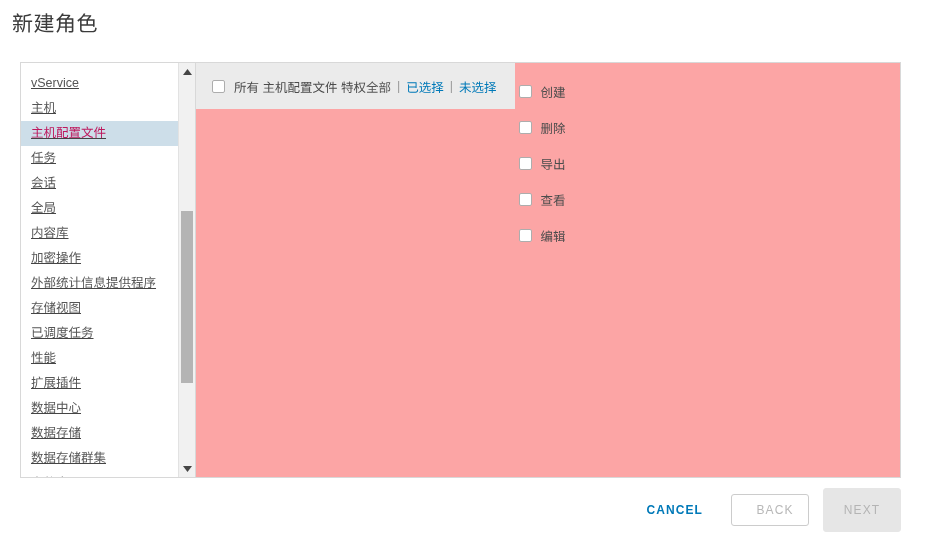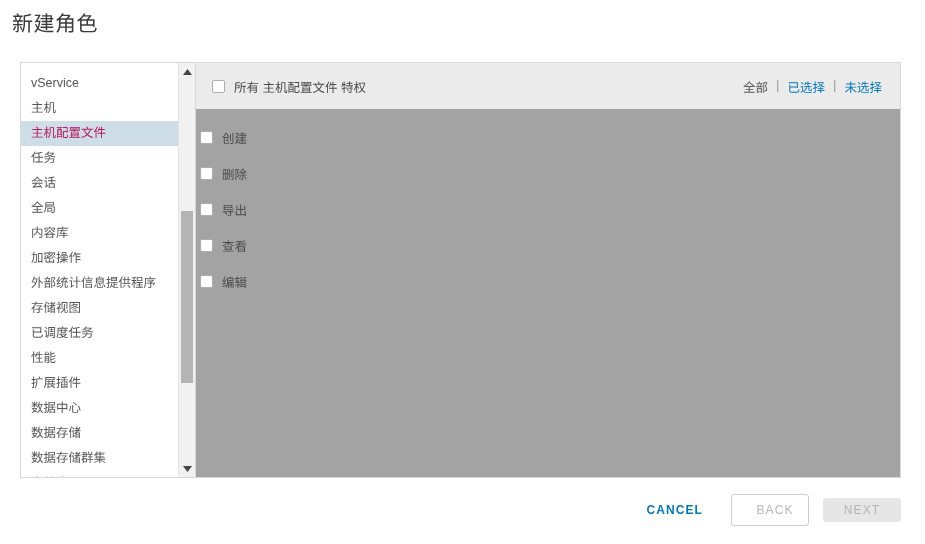--- a/index.html
+++ b/index.html
@@ -47,20 +47,21 @@
   
   #category-panel {
     width: 175px;
     height: 100%;
     box-sizing: border-box;
     border-right: 1px solid #d8d8d8;
     background: #ffffff;
     position: relative;
     display: flex;
     flex-direction: column;
+    text-decoration: underline;
   }
   #category-list {
     flex: 1;
     overflow: hidden;
     padding-top: 8px;
   }
   .category-item {
     height: 25px;
     line-height: 25px;
     padding-left: 10px;
@@ -107,23 +108,23 @@
     height: 172px;
     background: #b4b4b4;
     cursor: pointer;
   }
 
   
   #privileges-panel {
     flex: 1;
     height: 100%;
     box-sizing: border-box;
-    background: #a3a3a3;
-    display: flex;
-    flex-direction: column;
+    background: #fca5a5;
+    display: flex;
+    flex-direction: row;
     overflow: hidden;
   }
 
   #privileges-header {
     height: 46px;
     min-height: 46px;
     background: #ebebeb;
     display: flex;
     align-items: center;
     padding: 0 18px 0 16px;
@@ -139,21 +140,20 @@
     font-size: 12.5px;
     color: #4c4c4c;
     margin-left: 9px;
     white-space: nowrap;
   }
   #filter-links {
     display: flex;
     align-items: center;
     font-size: 12.5px;
     white-space: nowrap;
-    font-family: Liberation Mono, monospace;
   }
   .filter-link {
     color: #0079b8;
     cursor: pointer;
     text-decoration: none;
   }
   .filter-link.active {
     color: #565656;
     cursor: default;
   }
@@ -231,21 +231,21 @@
     height: 32px;
     width: 78px;
     margin-right: 14px;
     cursor: default;
     padding-left: 16px;
   }
   #next-button {
     background: #e6e6e6;
     border: 1px solid #e6e6e6;
     color: #b4b4b4;
-    height: 24px;
+    height: 44px;
     width: 78px;
     cursor: default;
   }
 </style>
 </head>
 <body>
 
 <div id="page-title">新建角色</div>
 
 <div id="wizard-panel">

